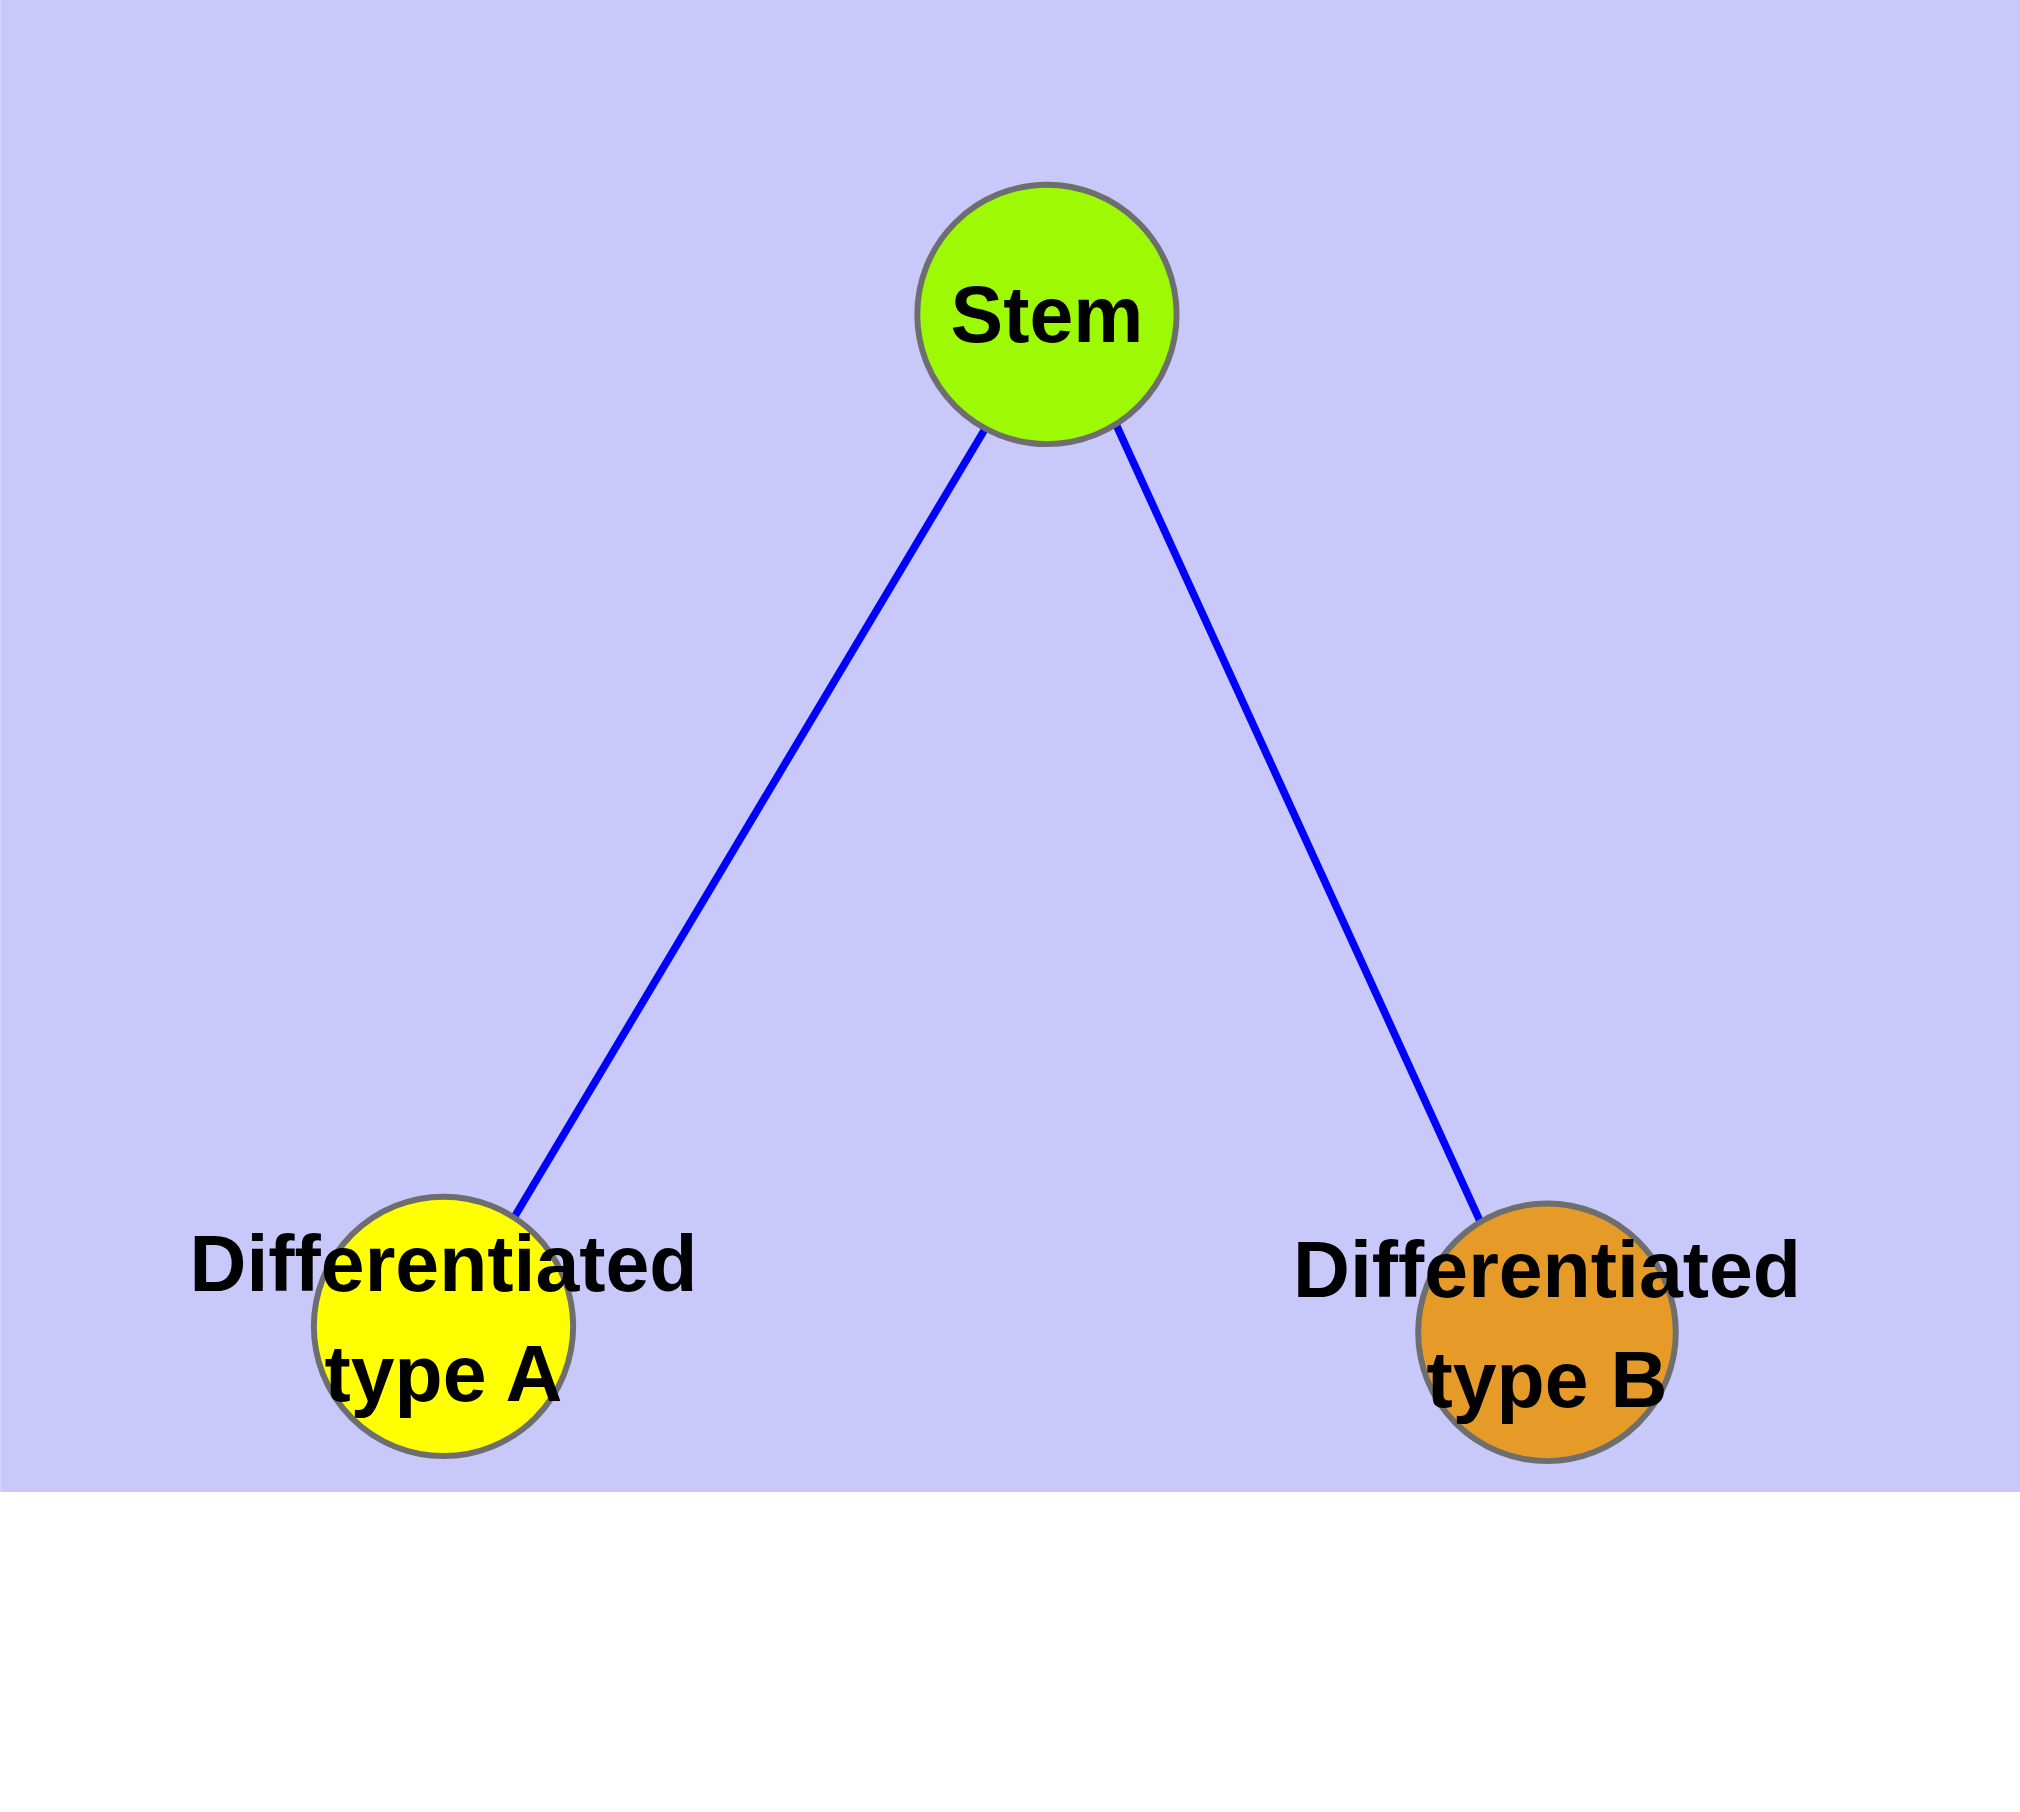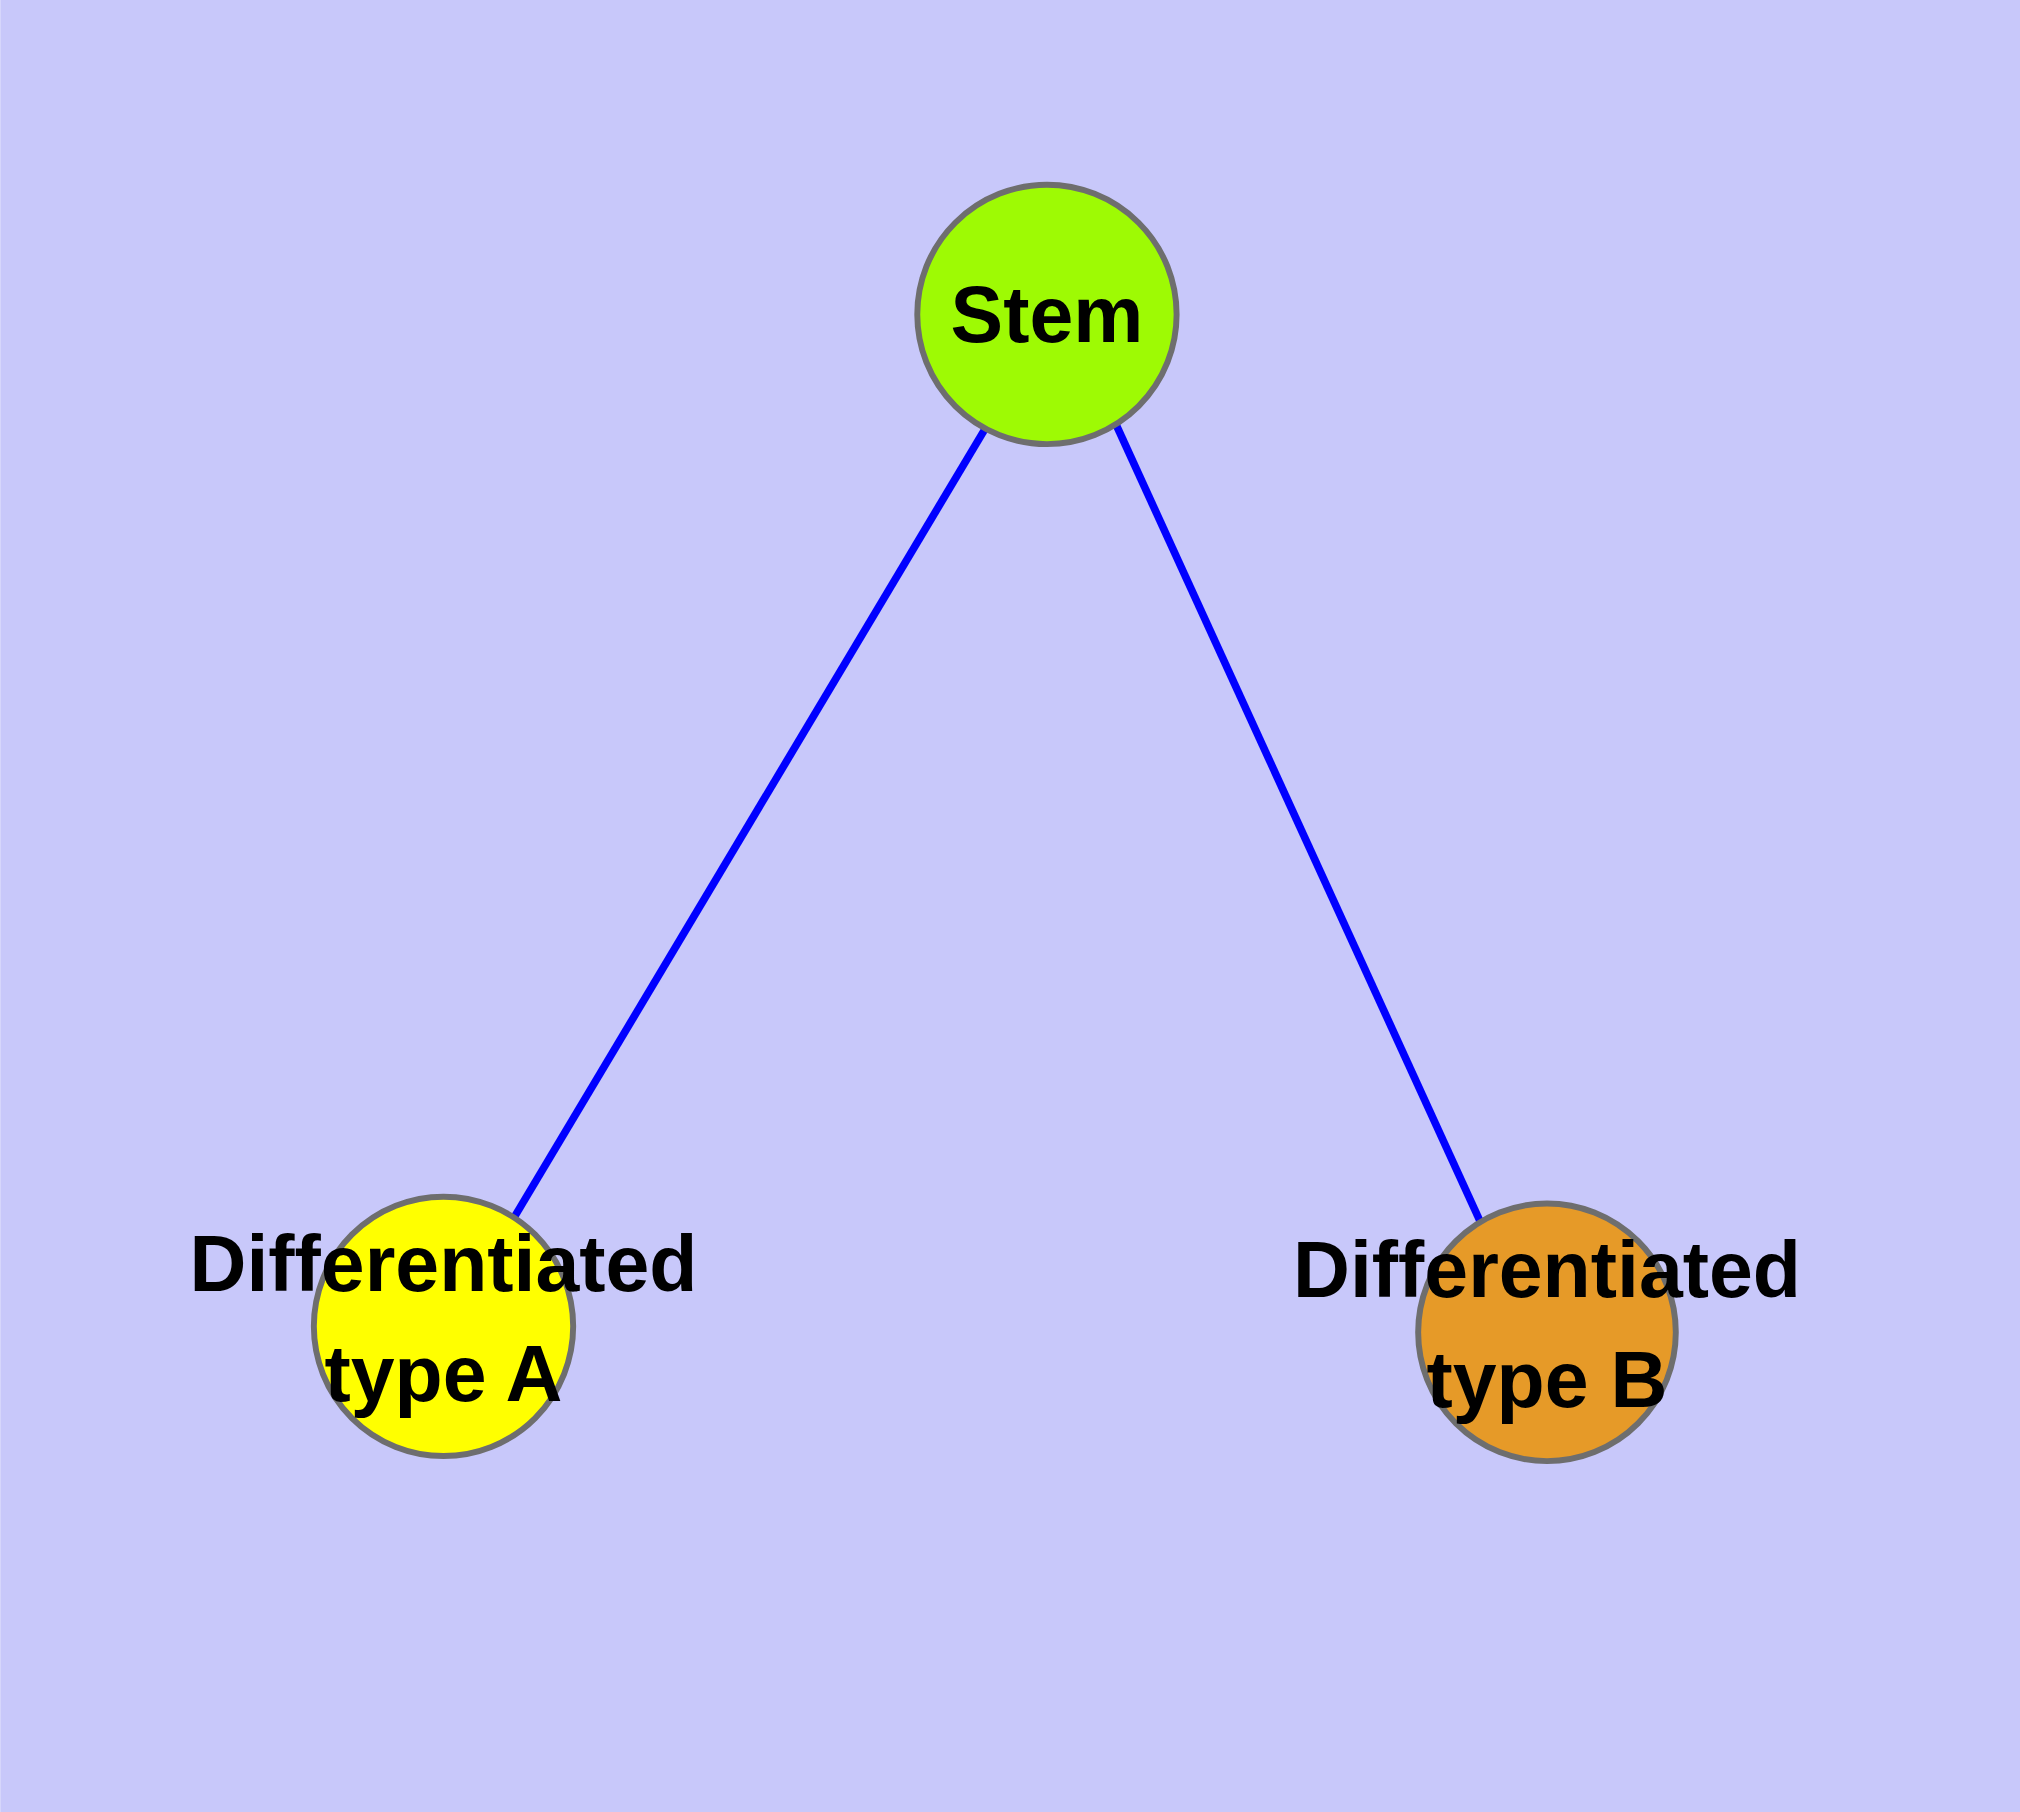--- a/index.html
+++ b/index.html
@@ -30,21 +30,21 @@
     fill: #000000;
     text-anchor: middle;
     dominant-baseline: auto;
     paint-order: normal;
     white-space: pre;
   }
 </style>
 </head>
 <body>
 
-<div id="stage" style="width: 2021px; height: 1812px;">
+<div id="stage" style="width: 2021px; height: 1492px;">
   <svg id="canvas" viewBox="0 0 2384 2138" xmlns="http://www.w3.org/2000/svg">
 
     <rect id="bg-rect" x="0" y="0" width="2384" height="2138" fill="#C8C8FA"></rect>
 
     <g id="edges-group">
       <line id="edge-0" x1="1162" y1="506" x2="606" y2="1437" stroke="#0000FF" stroke-width="9" stroke-linecap="butt"></line>
       <line id="edge-1" x1="1317" y1="502" x2="1747" y2="1443" stroke="#0000FF" stroke-width="9" stroke-linecap="butt"></line>
     </g>
 
     <g id="nodes-group">

